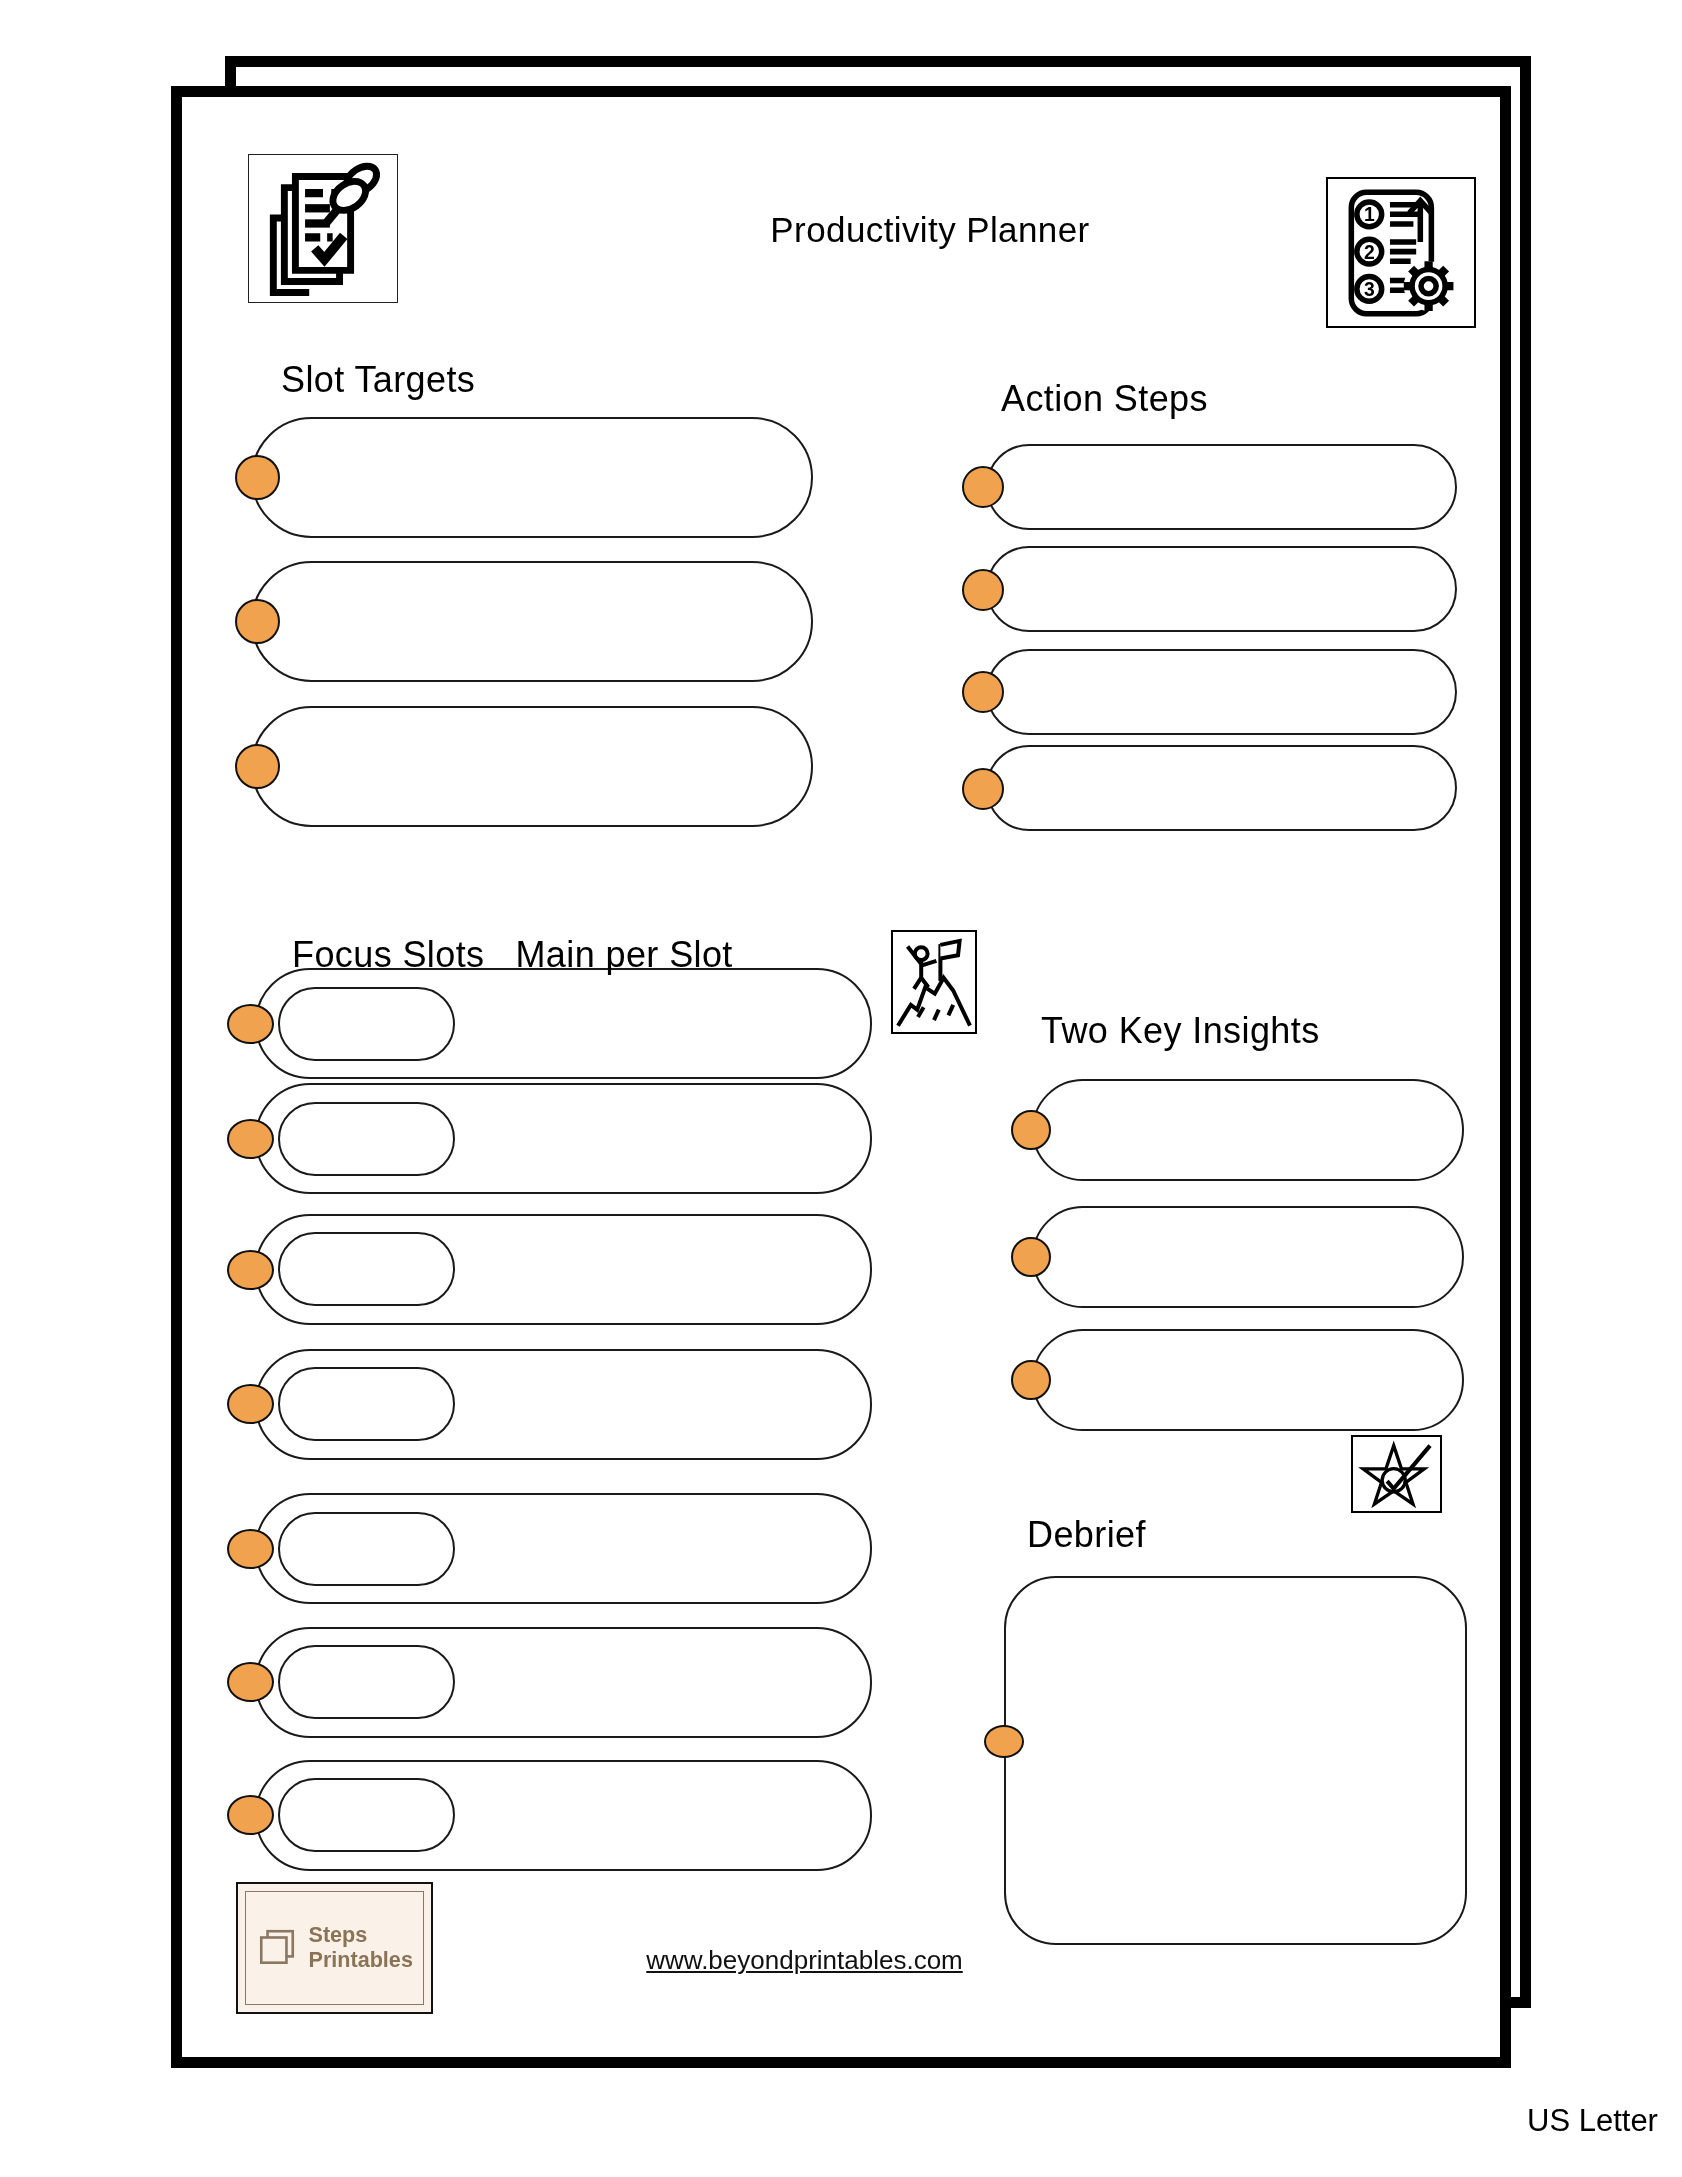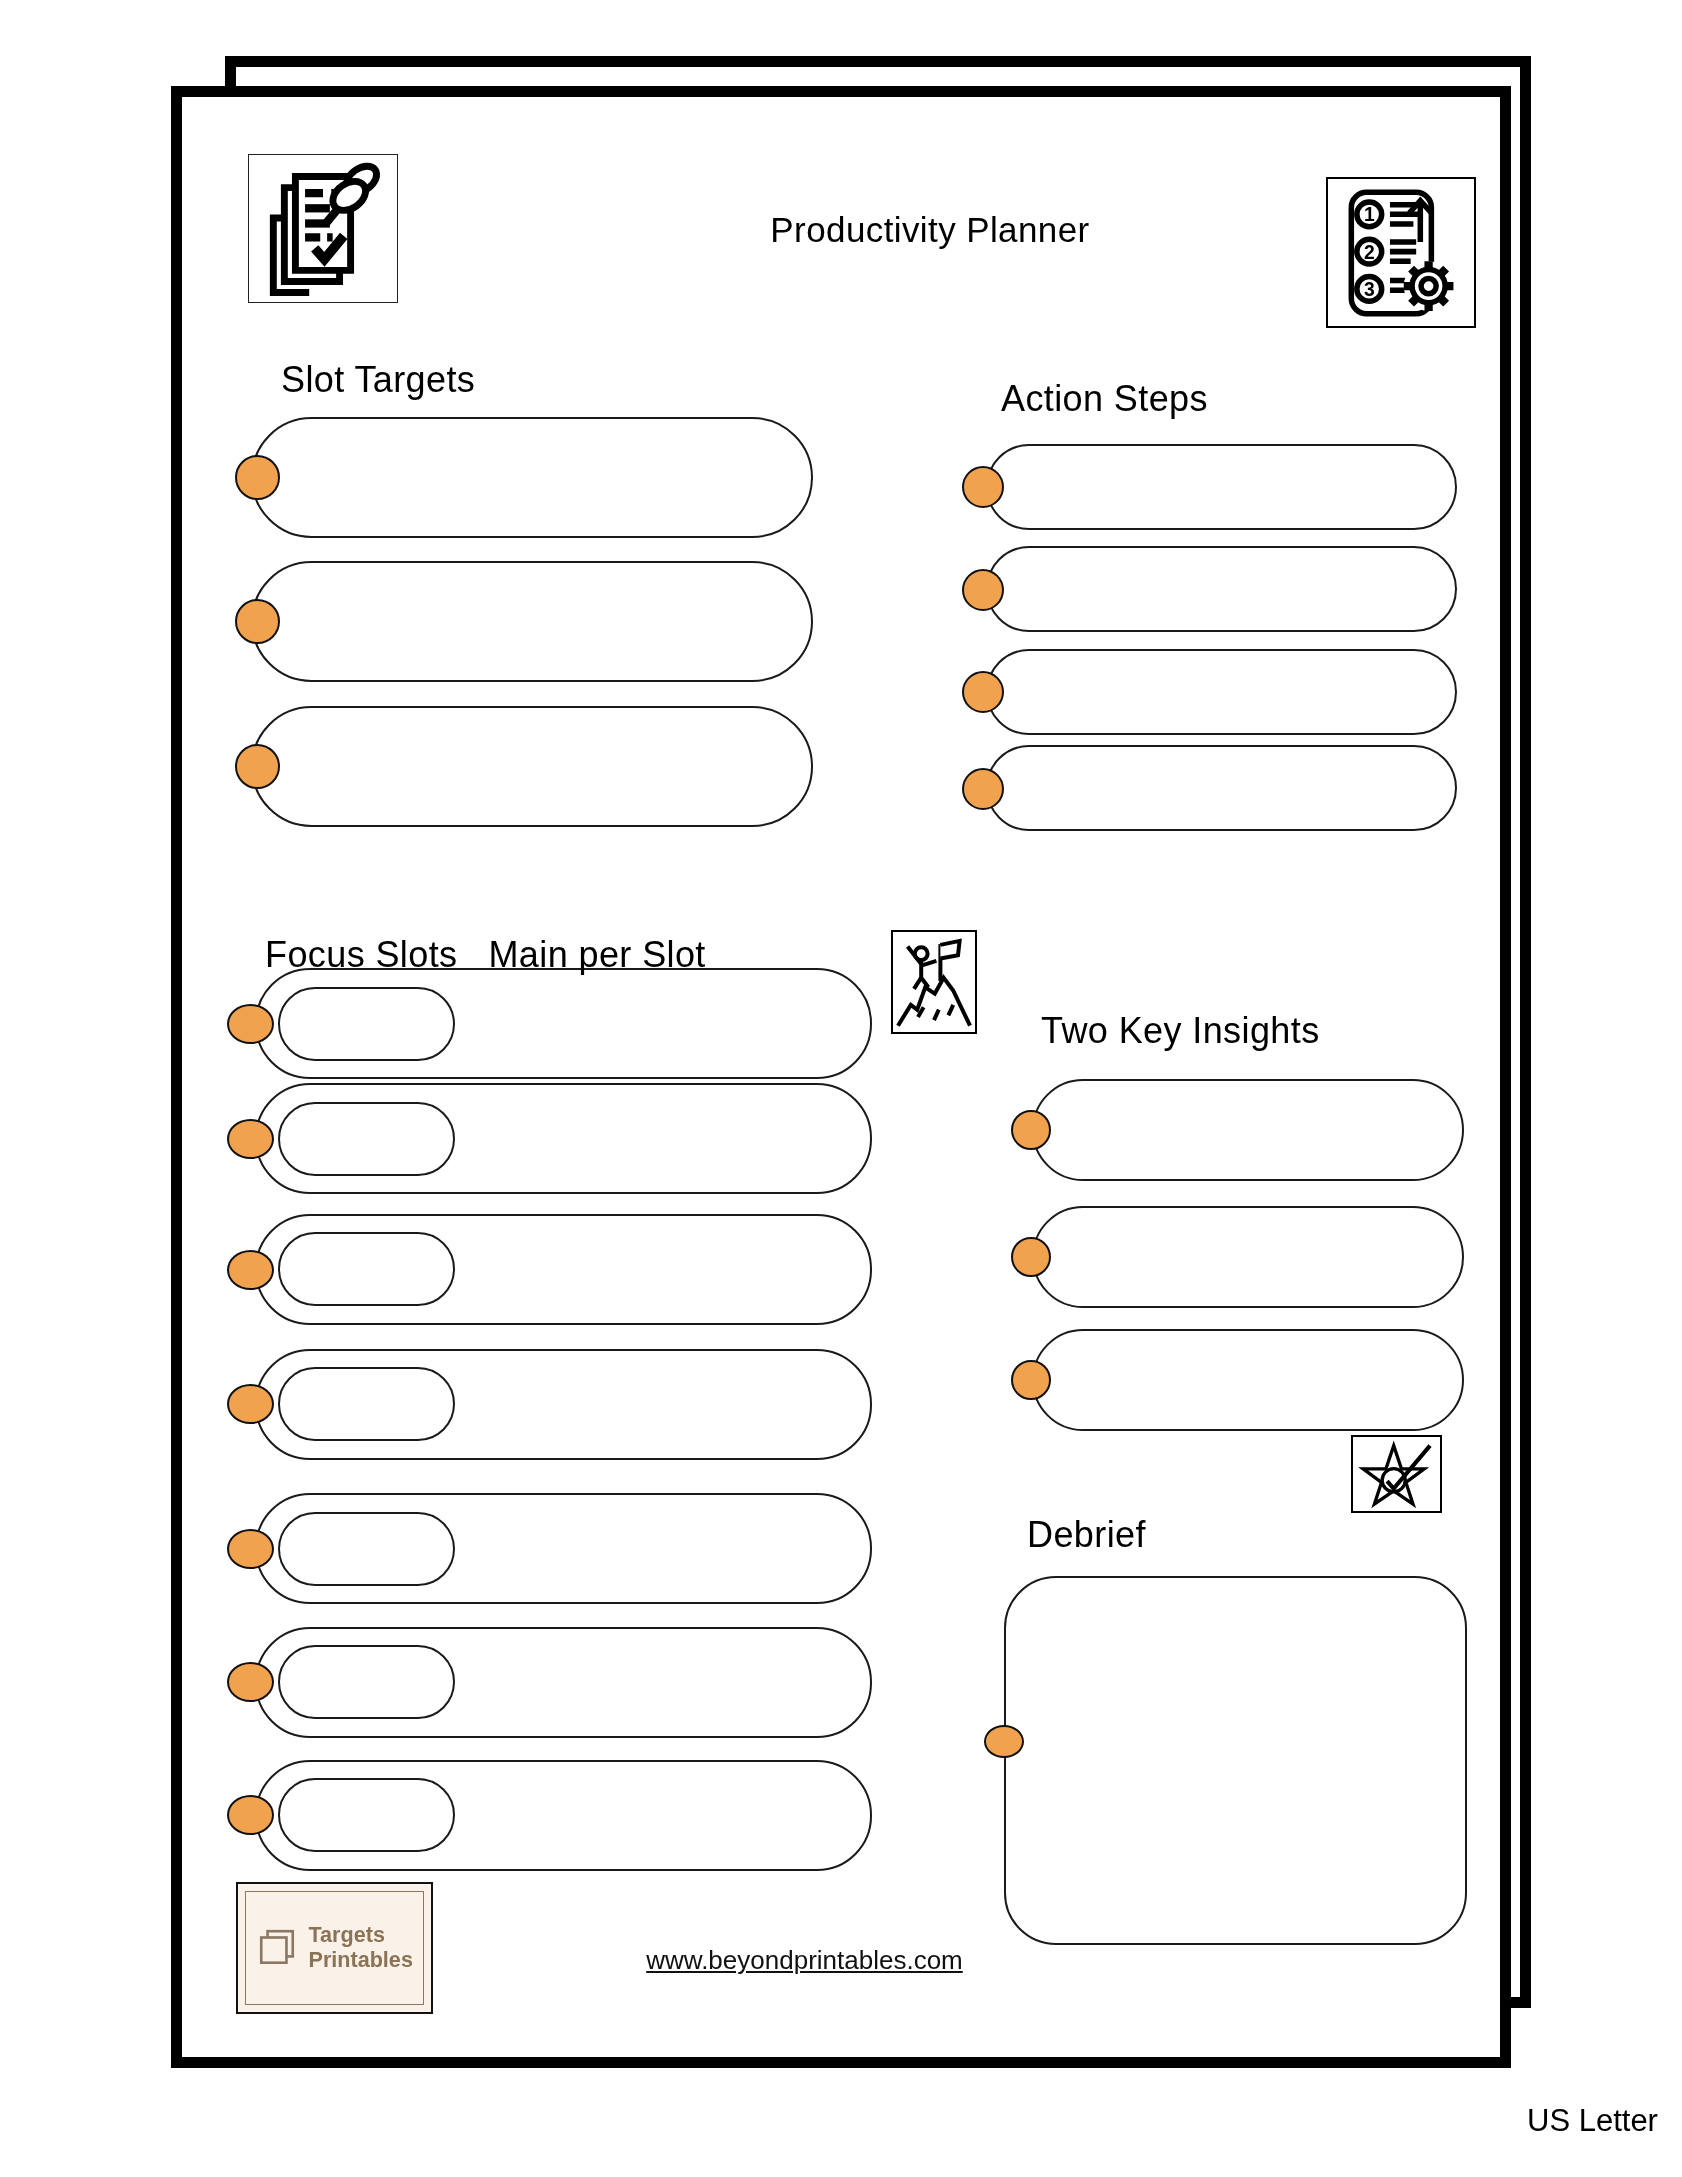--- a/index.html
+++ b/index.html
@@ -115,21 +115,21 @@
 
   <div class="pill" style="left:986px; top:546px; width:471px; height:86px; border-radius:43px;"></div>
   <div class="dot" style="left:962px; top:569px; width:42px; height:42px;"></div>
 
   <div class="pill" style="left:986px; top:649px; width:471px; height:86px; border-radius:43px;"></div>
   <div class="dot" style="left:962px; top:671px; width:42px; height:42px;"></div>
 
   <div class="pill" style="left:986px; top:745px; width:471px; height:86px; border-radius:43px;"></div>
   <div class="dot" style="left:962px; top:768px; width:42px; height:42px;"></div>
 
-  <div class="heading" style="left:265px; top:936px; display:flex; gap:31px;text-align:center;">
+  <div class="heading" style="left:292px; top:936px; display:flex; gap:31px;text-align:center;">
     <span>Focus Slots</span>
     <span>Main per Slot</span>
   </div>
 
   <div class="icon-box" style="left:891px; top:930px; width:86px; height:104px; border:2.6px solid #000;">
     <svg width="80" height="97" viewBox="0 0 100 120" fill="none" stroke="#000" stroke-width="5">
       <path d="M58 12 V58"></path>
       <path d="M58 13 L82 8 L80 26 L58 30" fill="#fff"></path>
       <circle cx="34" cy="24" r="8" fill="#fff"></circle>
       <path d="M34 32 V54 M34 37 L17 15 M34 39 L53 33 M34 54 L25 68 M34 54 L43 66"></path>
@@ -192,21 +192,21 @@
 
   <div class="logo-box" style="left:236px; top:1882px; width:197px; height:132px;">
     <div class="logo-inner">
       <span>
         <svg width="42" height="42" viewBox="0 0 40 40" fill="none" stroke="#8B7862" stroke-width="2.5">
           <rect x="11" y="4" width="24" height="24"></rect>
           <rect x="5" y="10" width="24" height="24" fill="#FAF2E9"></rect>
         </svg>
       </span>
       <span class="logo-text">
-        <div>Targets</div>
+        <div>Steps</div>
         <div>Printables</div>
       </span>
     </div>
   </div>
 
   <div class="footer-link" style="left:571px; top:1945px; width:467px;">www.beyondprintables.com</div>
 
   <div class="paper-size" style="left:1527px; top:2103px;">US Letter</div>
 
 </div>

